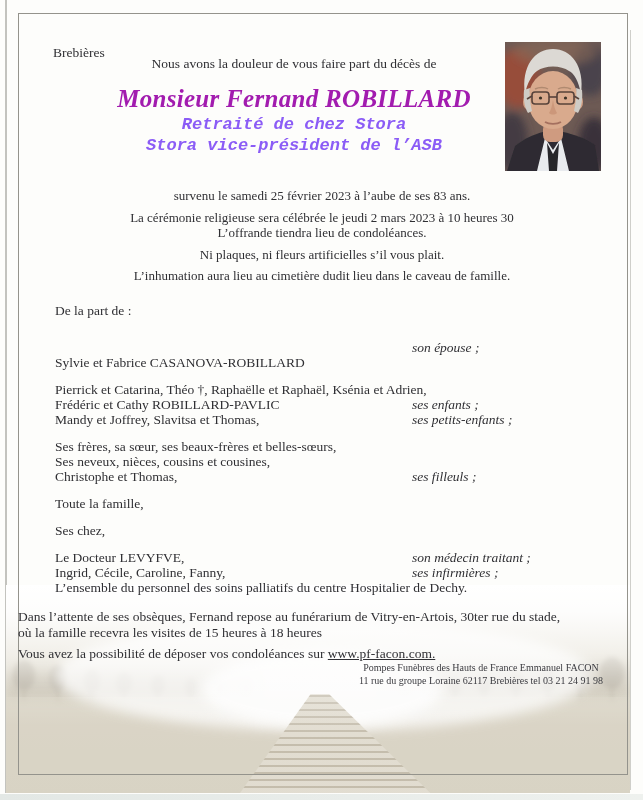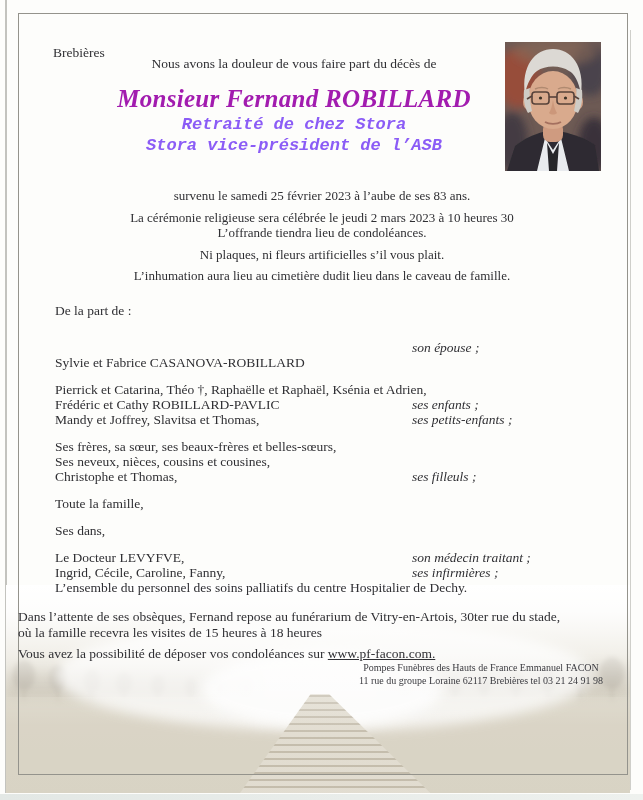--- a/index.html
+++ b/index.html
@@ -219,21 +219,21 @@
   </div>
   <div class="frow">
     <span>Christophe et Thomas,</span>
     <span class="flabel">ses filleuls ;</span>
   </div>
   <div class="frow gap">
     <span>Toute la famille,</span>
     <span class="flabel"></span>
   </div>
   <div class="frow gap">
-    <span>Ses dans,</span>
+    <span>Ses chez,</span>
     <span class="flabel"></span>
   </div>
   <div class="frow gap">
     <span>Le Docteur LEVYFVE,</span>
     <span class="flabel">son médecin traitant ;</span>
   </div>
   <div class="frow">
     <span>Ingrid, Cécile, Caroline, Fanny,</span>
     <span class="flabel">ses infirmières ;</span>
   </div>

